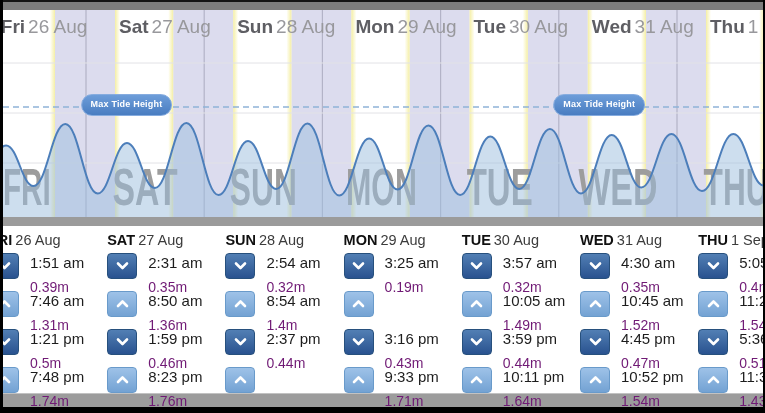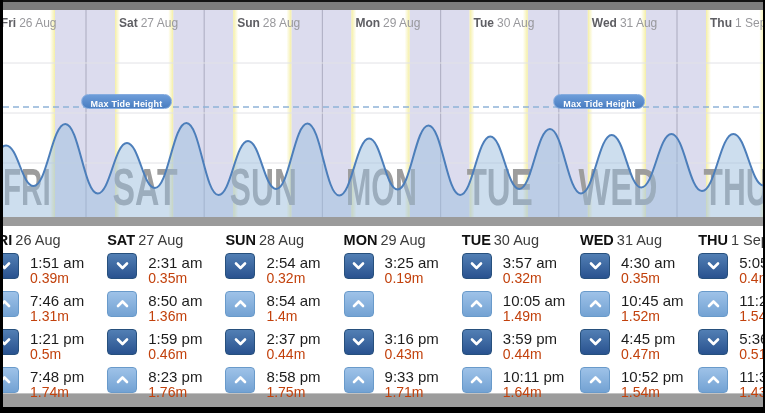--- a/index.html
+++ b/index.html
@@ -3,42 +3,42 @@
 <meta charset="utf-8">
 <style>
   html,body{margin:0;padding:0;background:#000;}
   body{width:765px;height:413px;overflow:hidden;position:relative;
        font-family:"Liberation Sans",sans-serif;}
   .frame{position:absolute;left:3px;top:0;width:760px;height:407px;
          background:#fff;overflow:hidden;}
   .topbar{height:10px;background:#7d7d7d;border-top:2px solid #141414;box-sizing:border-box;}
   .chart{position:relative;height:207px;background:#fff;}
   .chart svg{position:absolute;left:-100px;top:0;}
-  .daylabel{position:absolute;top:6px;font-size:12px;color:#98989c;white-space:nowrap;}
+  .daylabel{position:absolute;top:6px;font-size:19px;color:#98989c;white-space:nowrap;}
   .daylabel b{color:#5e5e63;font-weight:bold;}
   .daylabel span{margin-left:3px;}
-  .pill{position:absolute;top:84px;height:15px;line-height:19px;padding:0 9px;
+  .pill{position:absolute;top:84px;height:22px;line-height:19px;padding:0 9px;
         border-radius:11px;background:linear-gradient(#6d9dd9,#497dc1);
         border:1px solid #86acdf;color:#fff;font-size:9px;font-weight:bold;
         letter-spacing:.2px;box-sizing:border-box;transform:translateX(-50%);white-space:nowrap;}
   .divider{height:9px;background:#9b9b9b;}
   .ttable{position:relative;height:167px;background:#fff;}
   .col{position:absolute;top:0;width:118px;}
   .th{margin-top:6px;height:16px;font-size:14.5px;color:#3c3c3c;white-space:nowrap;}
   .th b{color:#101010;}
   .th span{margin-left:3px;}
   .rows{margin-top:5px;}
   .trow{display:flex;height:26px;margin-bottom:12px;align-items:flex-start;}
   .btn{width:30px;height:26px;border-radius:4px;box-sizing:border-box;flex:0 0 30px;
        display:flex;align-items:center;justify-content:center;padding:0;cursor:pointer;}
   .btn.down{background:linear-gradient(#527fb4,#29528f);border:1px solid #27507d;}
   .btn.up{background:linear-gradient(#9ec2e8,#73a2d3);border:1px solid #699aca;}
   .tinfo{margin-left:11px;}
   .ttime{font-size:15px;color:#1d1d1d;line-height:13px;margin-top:3px;white-space:nowrap;}
-  .theight{font-size:14px;color:#c2410c;line-height:13px;margin-top:3px;white-space:nowrap;}
+  .theight{font-size:14px;color:#701a75;line-height:13px;margin-top:12px;white-space:nowrap;}
   .bottombar{height:14px;background:#9c9c9c;border-top:1px solid #c2c2c2;box-sizing:border-box;}
 </style>
 </head>
 <body>
 
 <div class="frame">
   <div class="topbar"></div>
   <div class="chart" id="chart">
       <svg width="930" height="207" viewBox="-100 0 930 207">
         <defs>
@@ -238,24 +238,20 @@
               <div class="ttime">2:37 pm</div>
               <div class="theight">0.44m</div>
             </div>
           </div>
           <div class="trow">
             <button class="btn up">
               <svg width="13" height="10" viewBox="0 0 13 10">
                 <polyline points="2,7 6.5,2.5 11,7" fill="none" stroke="#fff" stroke-width="2.6" stroke-linecap="round" stroke-linejoin="round"></polyline>
               </svg>
             </button>
-            <div class="tinfo">
-              <div class="ttime">8:58 pm</div>
-              <div class="theight">1.75m</div>
-            </div>
           </div>
         </div>
       </div>
       <div class="col" style="left: 340.6px;">
         <div class="th"><b>MON</b><span>29 Aug</span></div>
         <div class="rows">
           <div class="trow">
             <button class="btn down">
               <svg width="13" height="10" viewBox="0 0 13 10">
                 <polyline points="2,2.5 6.5,7 11,2.5" fill="none" stroke="#fff" stroke-width="2.6" stroke-linecap="round" stroke-linejoin="round"></polyline>

